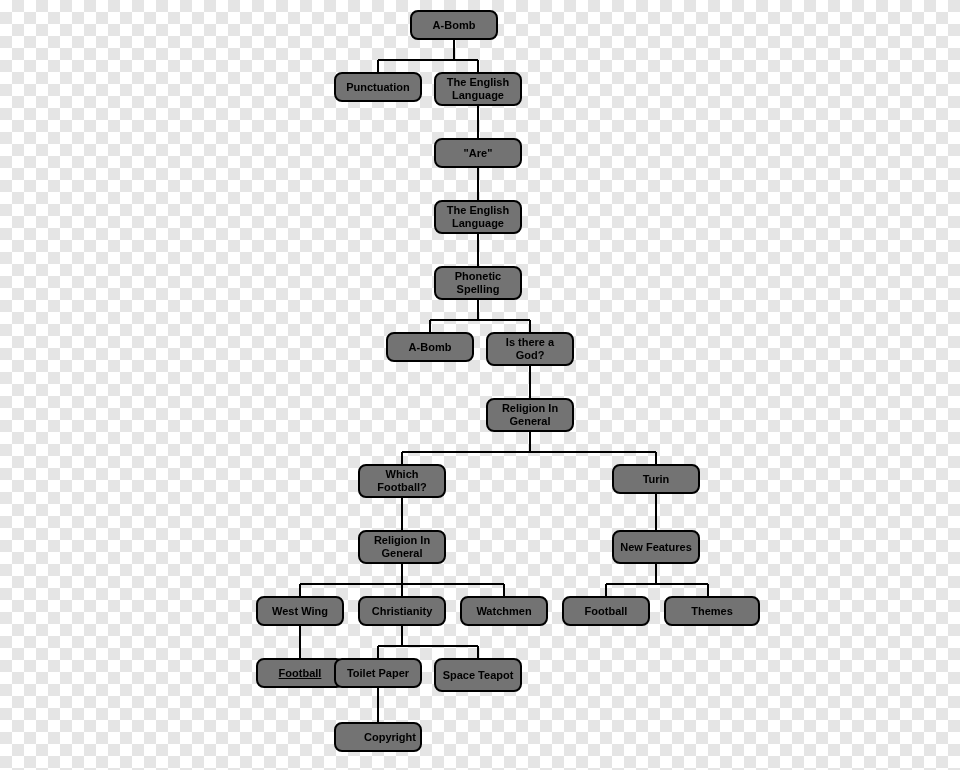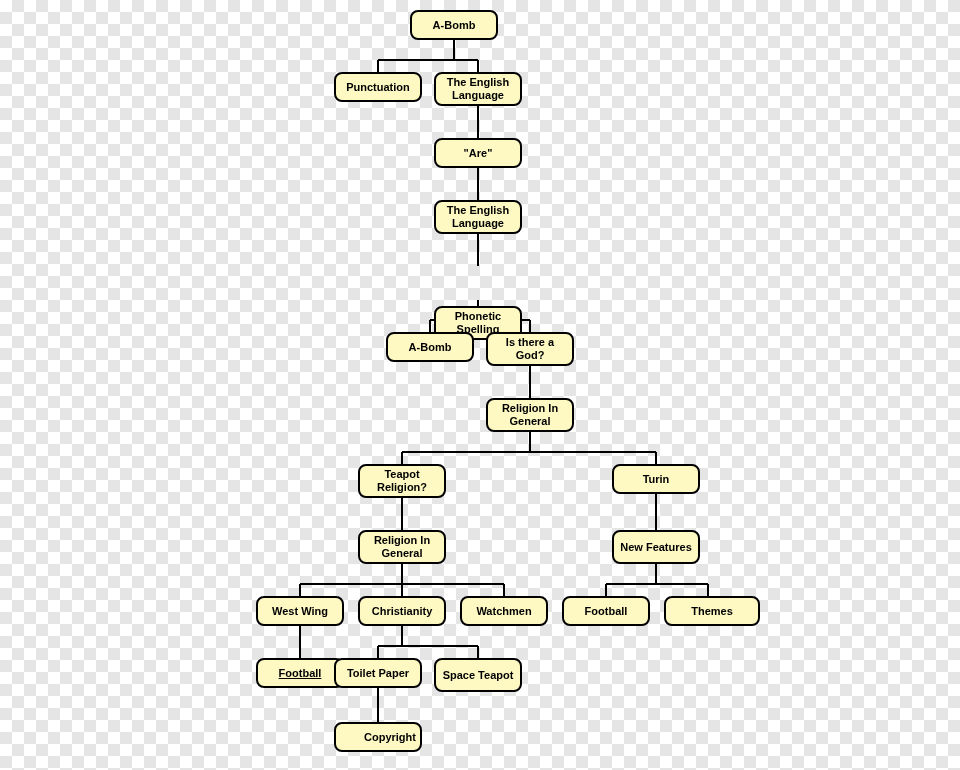--- a/index.html
+++ b/index.html
@@ -4,21 +4,21 @@
 <style>
 html,body{margin:0;padding:0;width:960px;height:770px;font-family:Arial,Helvetica,sans-serif}
 .checker{position:absolute;inset:0;background-image:
   linear-gradient(45deg,#e5e5e5 25%,transparent 25%),
   linear-gradient(-45deg,#e5e5e5 25%,transparent 25%),
   linear-gradient(45deg,transparent 75%,#e5e5e5 75%),
   linear-gradient(-45deg,transparent 75%,#e5e5e5 75%);
   background-size:24px 24px;
   background-position:0 0,0 12px,12px -12px,-12px 0}
 svg{position:absolute;inset:0}
-.node{position:absolute;background:#fef9c3;border:2px solid #000;border-radius:8px;
+.node{position:absolute;background:#737373;border:2px solid #000;border-radius:8px;
   display:flex;align-items:center;justify-content:center;text-align:center;
   font-weight:bold;font-size:11px;line-height:1.15;padding:2px 4px;box-sizing:border-box}
 </style>
 </head>
 <body>
 
 <div class="checker"></div>
 <svg id="edges" width="960" height="770">
     <line x1="454" y1="40" x2="454" y2="60" stroke="#000" stroke-width="2"></line>
     <line x1="378" y1="60" x2="478" y2="60" stroke="#000" stroke-width="2"></line>
@@ -69,25 +69,25 @@
     <line x1="378" y1="688" x2="378" y2="705" stroke="#000" stroke-width="2"></line>
     <line x1="378" y1="705" x2="378" y2="705" stroke="#000" stroke-width="2"></line>
     <line x1="378" y1="705" x2="378" y2="722" stroke="#000" stroke-width="2"></line>
   </svg>
 <div id="nodes">
     <div class="node" style="left: 410px; top: 10px; width: 88px; height: 30px;">A-Bomb</div>
     <div class="node" style="left: 334px; top: 72px; width: 88px; height: 30px;">Punctuation</div>
     <div class="node" style="left: 434px; top: 72px; width: 88px; height: 34px;">The English Language</div>
     <div class="node" style="left: 434px; top: 138px; width: 88px; height: 30px;">"Are"</div>
     <div class="node" style="left: 434px; top: 200px; width: 88px; height: 34px;">The English Language</div>
-    <div class="node" style="left: 434px; top: 266px; width: 88px; height: 34px; margin-top: 40px;">Phonetic Spelling</div>
+    <div class="node" style="left: 434px; top: 266px; width: 88px; height: 34px;">Phonetic Spelling</div>
     <div class="node" style="left: 386px; top: 332px; width: 88px; height: 30px;">A-Bomb</div>
     <div class="node" style="left: 486px; top: 332px; width: 88px; height: 34px;">Is there a God?</div>
     <div class="node" style="left: 486px; top: 398px; width: 88px; height: 34px;">Religion In General</div>
-    <div class="node" style="left: 358px; top: 464px; width: 88px; height: 34px;">Teapot Religion?</div>
+    <div class="node" style="left: 358px; top: 464px; width: 88px; height: 34px;">Which Football?</div>
     <div class="node" style="left: 612px; top: 464px; width: 88px; height: 30px;">Turin</div>
     <div class="node" style="left: 358px; top: 530px; width: 88px; height: 34px;">Religion In General</div>
     <div class="node" style="left: 612px; top: 530px; width: 88px; height: 34px;">New Features</div>
     <div class="node" style="left: 256px; top: 596px; width: 88px; height: 30px;">West Wing</div>
     <div class="node" style="left: 358px; top: 596px; width: 88px; height: 30px;">Christianity</div>
     <div class="node" style="left: 460px; top: 596px; width: 88px; height: 30px;">Watchmen</div>
     <div class="node" style="left: 562px; top: 596px; width: 88px; height: 30px;">Football</div>
     <div class="node" style="left: 664px; top: 596px; width: 96px; height: 30px;">Themes</div>
     <div class="node" style="left: 256px; top: 658px; width: 88px; height: 30px; text-decoration: underline;">Football</div>
     <div class="node" style="left: 334px; top: 658px; width: 88px; height: 30px;">Toilet Paper</div>

